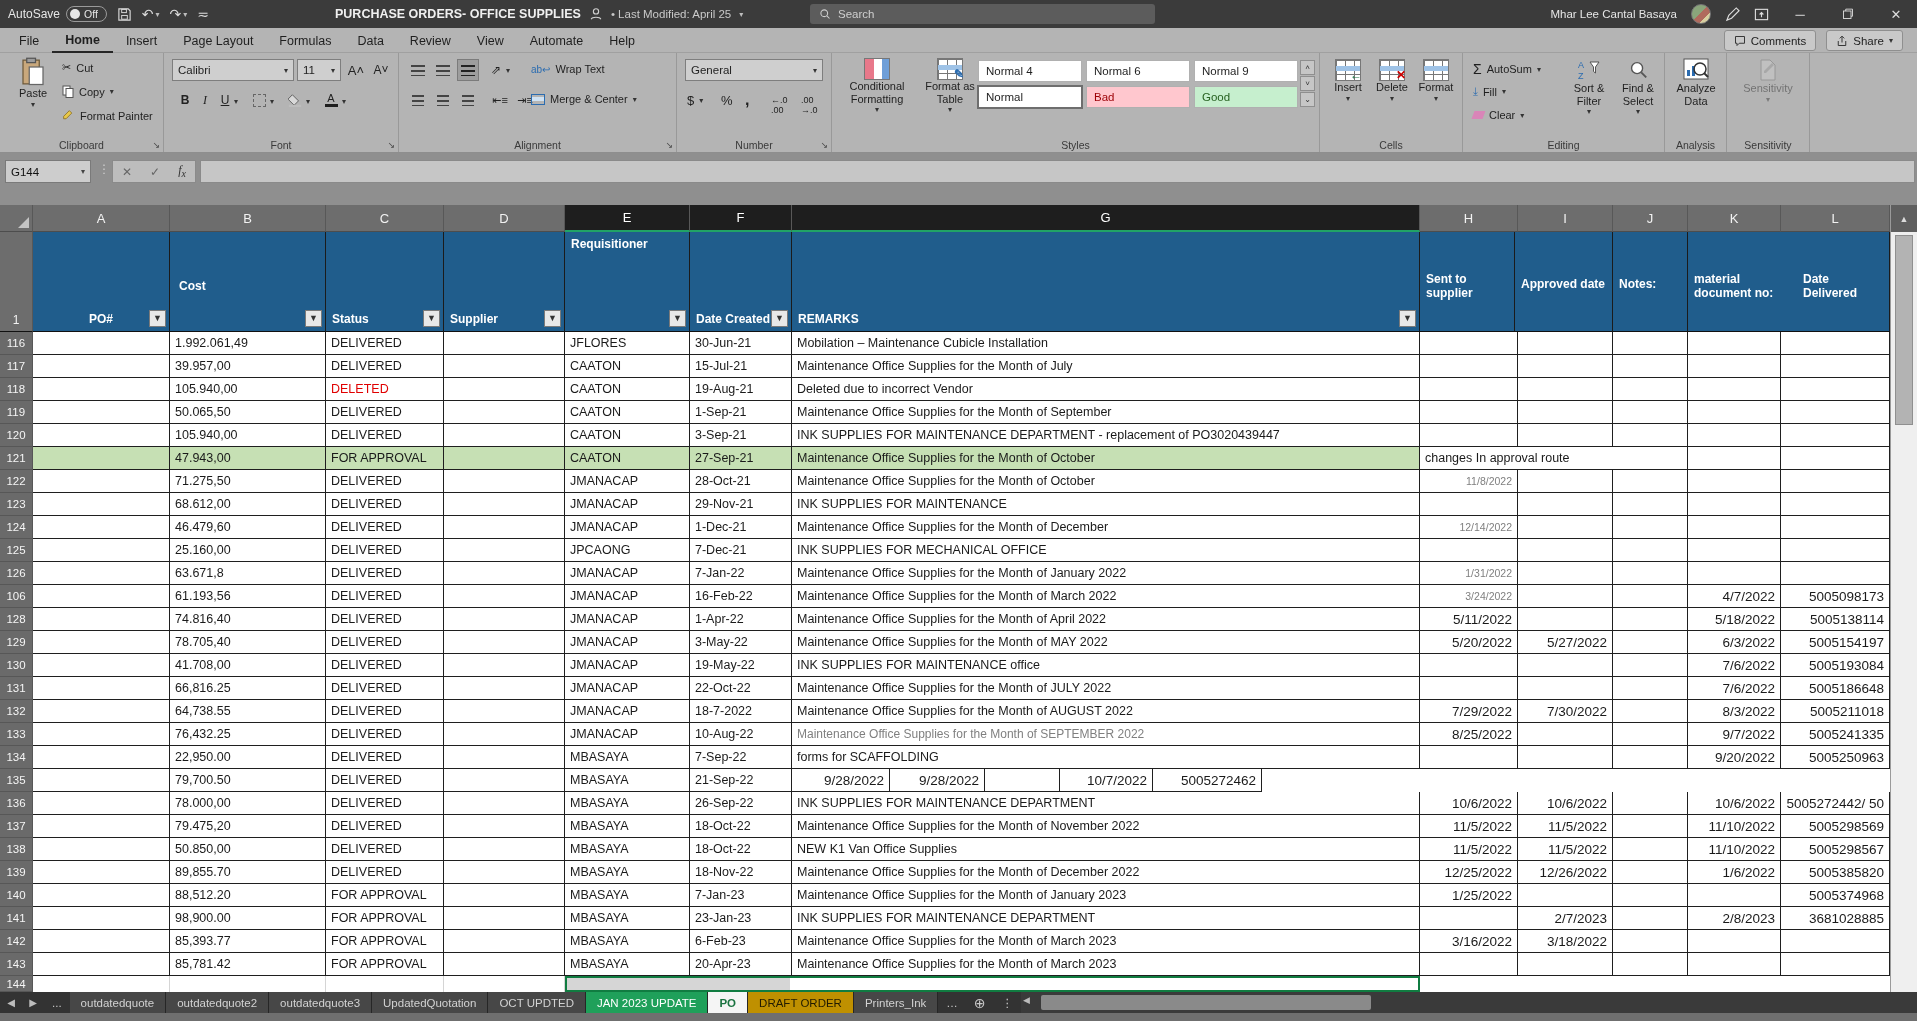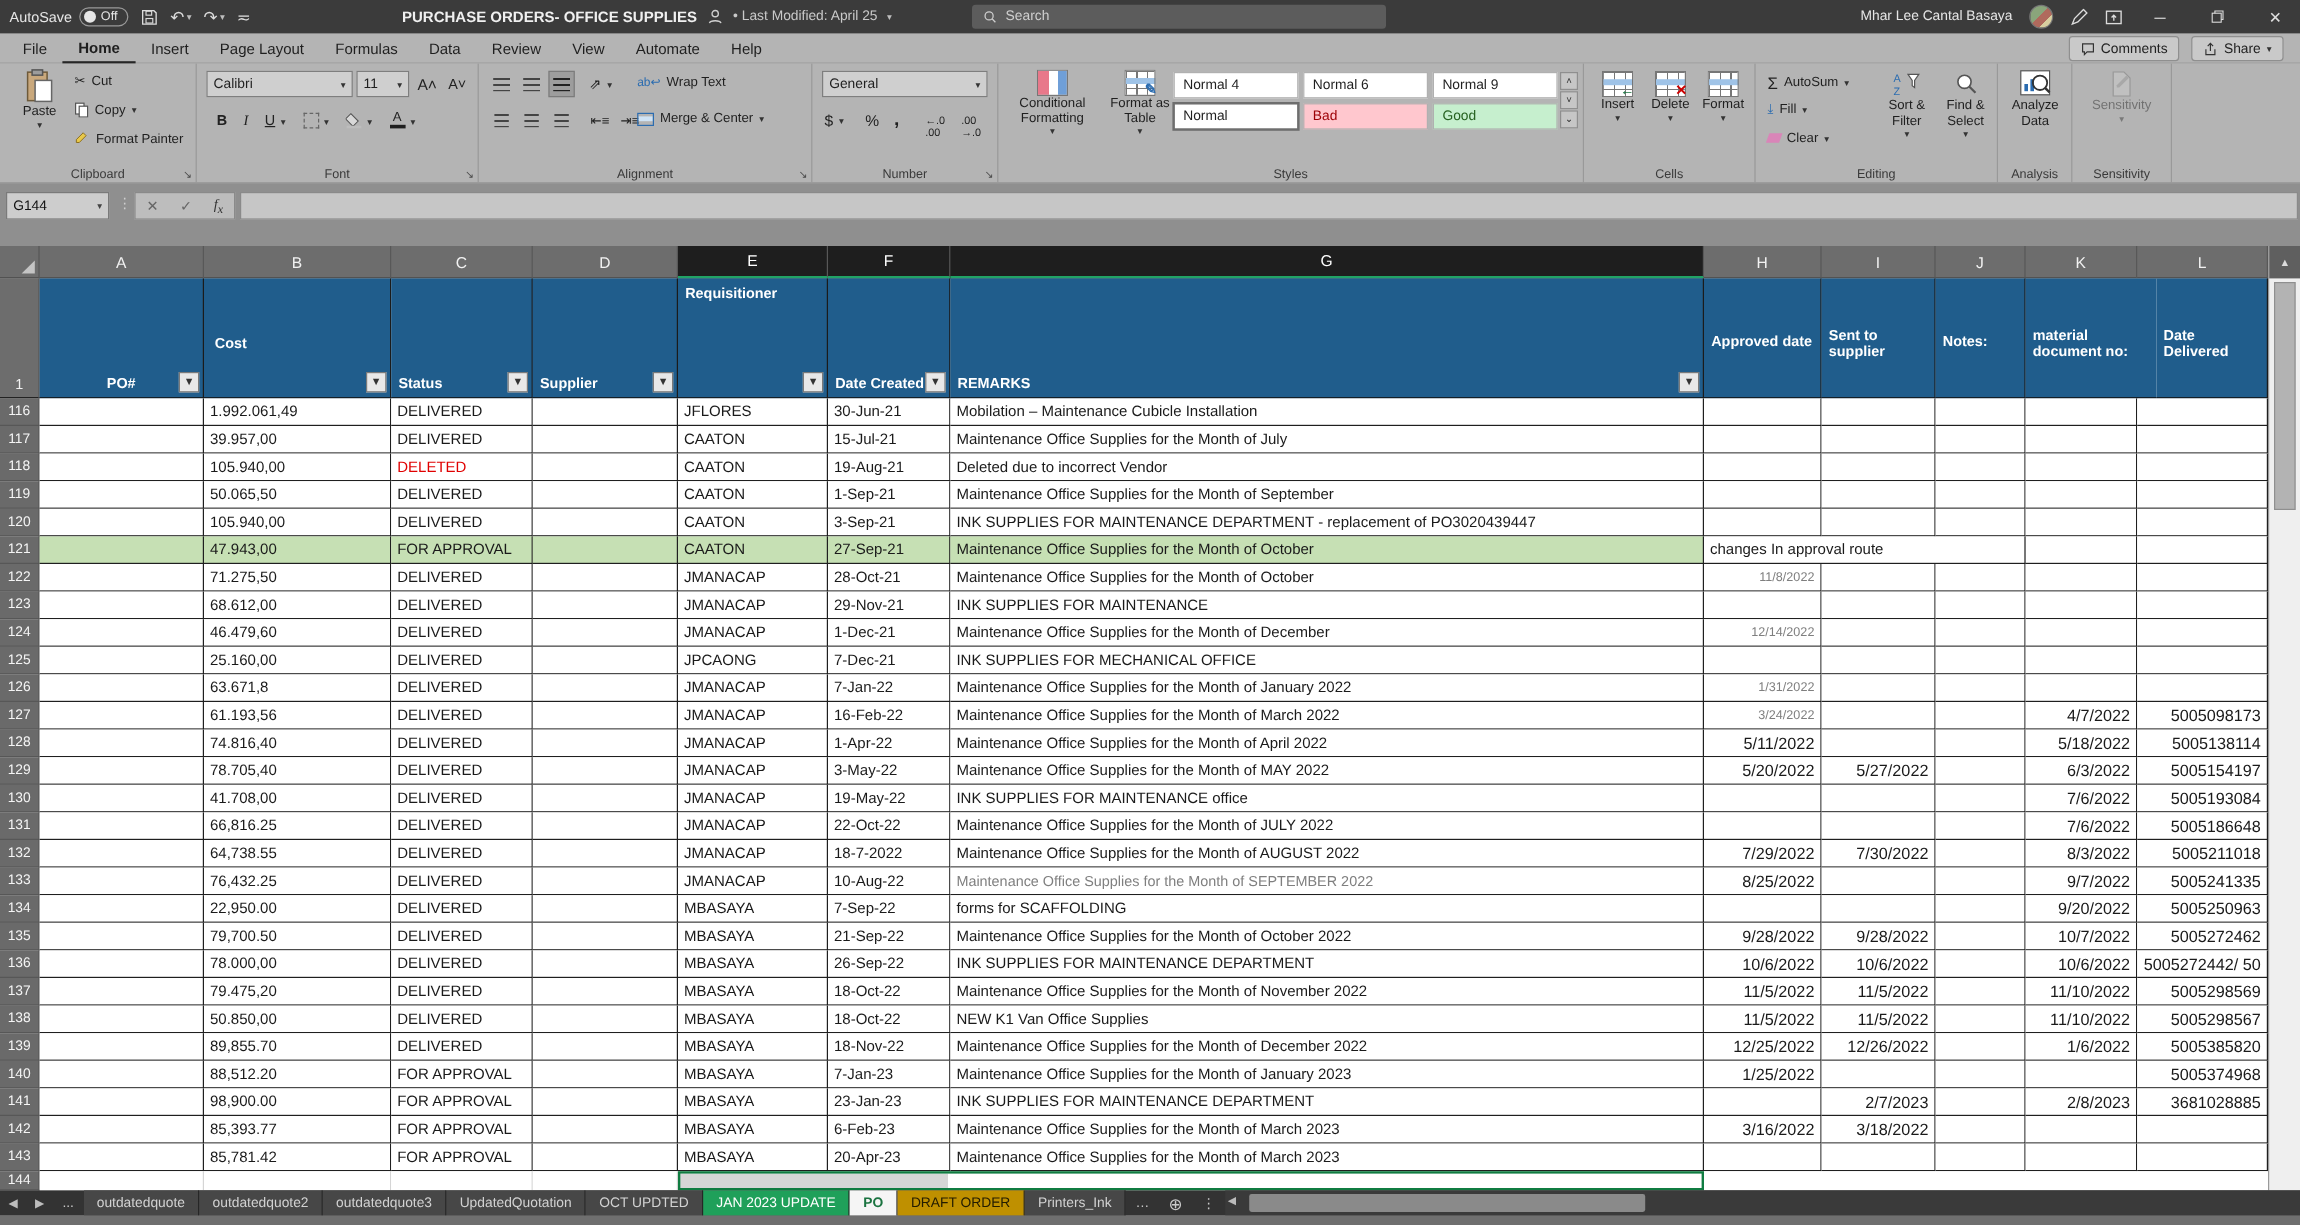--- a/index.html
+++ b/index.html
@@ -513,25 +513,25 @@
           <span class="fbtn">▼</span>
         </div>
       <div class="h1c" style="width:102px;">
           <span class="lbl-bl">Date Created</span>
           <span class="fbtn">▼</span>
         </div>
       <div class="h1c" style="width:628px;">
           <span class="lbl-bl">REMARKS</span>
           <span class="fbtn">▼</span>
         </div>
+      <div class="h1c" style="width:95px;">
+          <span class="lbl-mid" style="white-space:normal;width:70px;">Sent to supplier</span>
+        </div>
       <div class="h1c" style="width:98px;font-weight:bold;">
           <span class="lbl-mid">Approved date</span>
-        </div>
-      <div class="h1c" style="width:95px;">
-          <span class="lbl-mid" style="white-space:normal;width:70px;">Sent to supplier</span>
         </div>
       <div class="h1c" style="width:75px;">
           <span class="lbl-mid">Notes:</span>
         </div>
       <div class="h1c" style="width:109px;border-right:none;">
           <span class="lbl-mid" style="white-space:normal;width:95px;">material document no:</span>
         </div>
       <div class="h1c" style="width:93px;">
           <span class="lbl-mid" style="white-space:normal;width:65px;">Date Delivered</span>
         </div>
@@ -695,21 +695,21 @@
           <div class="c" style="width: 125px;">JMANACAP</div>
           <div class="c" style="width: 102px;">7-Jan-22</div>
           <div class="c" style="width: 628px;">Maintenance Office Supplies for the Month of January 2022</div>
           <div class="c sm" style="width: 98px;">1/31/2022</div>
           <div class="c" style="width: 95px;"></div>
           <div class="c" style="width: 75px;"></div>
           <div class="c" style="width: 93px;"></div>
           <div class="c" style="width: 109px;"></div>
         </div>
         <div class="r">
-          <div class="gut">127</div>
+          <div class="gut">106</div>
           <div class="c" style="width: 137px;"></div>
           <div class="c" style="width: 156px;">61.193,56</div>
           <div class="c" style="width: 118px;">DELIVERED</div>
           <div class="c" style="width: 121px;"></div>
           <div class="c" style="width: 125px;">JMANACAP</div>
           <div class="c" style="width: 102px;">16-Feb-22</div>
           <div class="c" style="width: 628px;">Maintenance Office Supplies for the Month of March 2022</div>
           <div class="c sm" style="width: 98px;">3/24/2022</div>
           <div class="c" style="width: 95px;"></div>
           <div class="c" style="width: 75px;"></div>
@@ -822,21 +822,20 @@
           <div class="c num" style="width: 109px;">5005250963</div>
         </div>
         <div class="r">
           <div class="gut">135</div>
           <div class="c" style="width: 137px;"></div>
           <div class="c" style="width: 156px;">79,700.50</div>
           <div class="c" style="width: 118px;">DELIVERED</div>
           <div class="c" style="width: 121px;"></div>
           <div class="c" style="width: 125px;">MBASAYA</div>
           <div class="c" style="width: 102px;">21-Sep-22</div>
-          <div class="c" style="width: 628px;">Maintenance Office Supplies for the Month of October 2022</div>
           <div class="c num" style="width: 98px;">9/28/2022</div>
           <div class="c num" style="width: 95px;">9/28/2022</div>
           <div class="c" style="width: 75px;"></div>
           <div class="c num" style="width: 93px;">10/7/2022</div>
           <div class="c num" style="width: 109px;">5005272462</div>
         </div>
         <div class="r">
           <div class="gut">136</div>
           <div class="c" style="width: 137px;"></div>
           <div class="c" style="width: 156px;">78.000,00</div>

